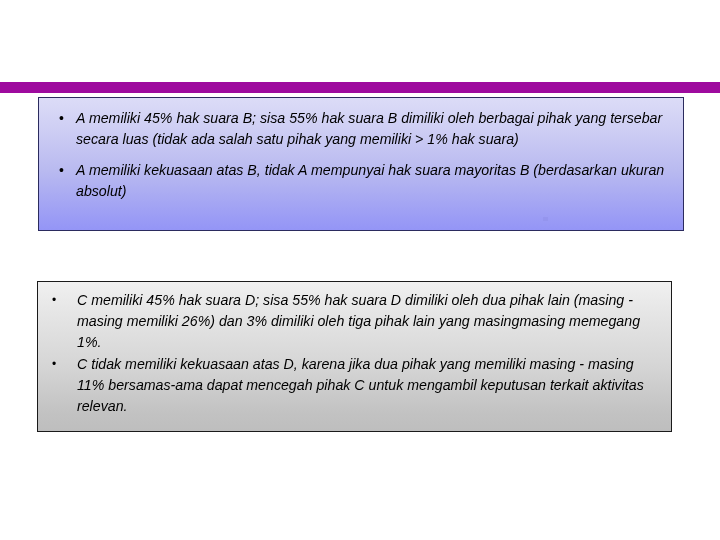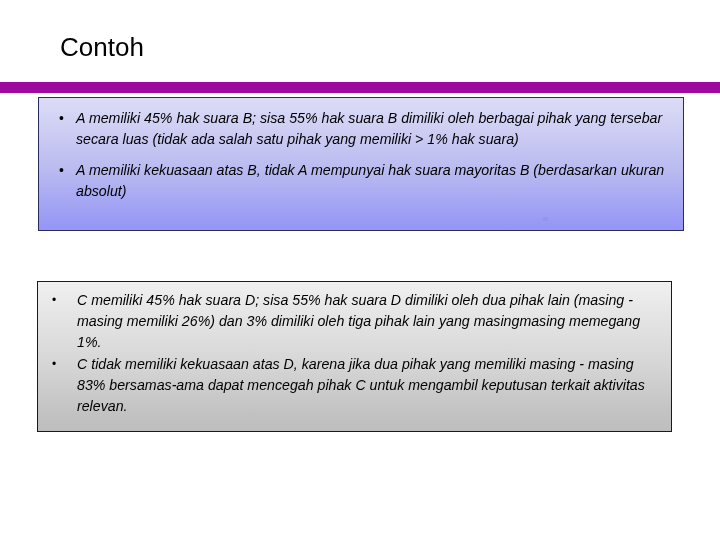--- a/index.html
+++ b/index.html
@@ -143,21 +143,20 @@
     height: 4px;
     background: #8F90E8;
     opacity: 0.55;
   }
 </style>
 </head>
 <body>
 
 <div class="slide">
 
-  <div class="slide-title">Contoh</div>
 
   <div class="divider-bar"></div>
 
   <div class="content-box box-blue">
     <ul class="bullets">
       <li class="bullet-item">
         <span class="bullet-dot">•</span>
         <span class="bullet-text">A memiliki 45% hak suara B; sisa 55% hak suara B dimiliki oleh berbagai pihak yang tersebar secara luas (tidak ada salah satu pihak yang memiliki &gt; 1% hak suara)</span>
       </li>
       <li class="bullet-item">
@@ -170,18 +169,18 @@
   <div class="speck"></div>
 
   <div class="content-box box-gray">
     <ul class="bullets">
       <li class="bullet-item">
         <span class="bullet-dot">•</span>
         <span class="bullet-text">C memiliki 45% hak suara D; sisa 55% hak suara D dimiliki oleh dua pihak lain (masing - masing memiliki 26%) dan 3% dimiliki oleh tiga pihak lain yang masingmasing memegang 1%.</span>
       </li>
       <li class="bullet-item">
         <span class="bullet-dot">•</span>
-        <span class="bullet-text">C tidak memiliki kekuasaan atas D, karena jika dua pihak yang memiliki masing - masing 83% bersamas-ama dapat mencegah pihak C untuk mengambil keputusan terkait aktivitas relevan.</span>
+        <span class="bullet-text">C tidak memiliki kekuasaan atas D, karena jika dua pihak yang memiliki masing - masing 11% bersamas-ama dapat mencegah pihak C untuk mengambil keputusan terkait aktivitas relevan.</span>
       </li>
     </ul>
   </div>
 
 </div>
 
 </body></html>

